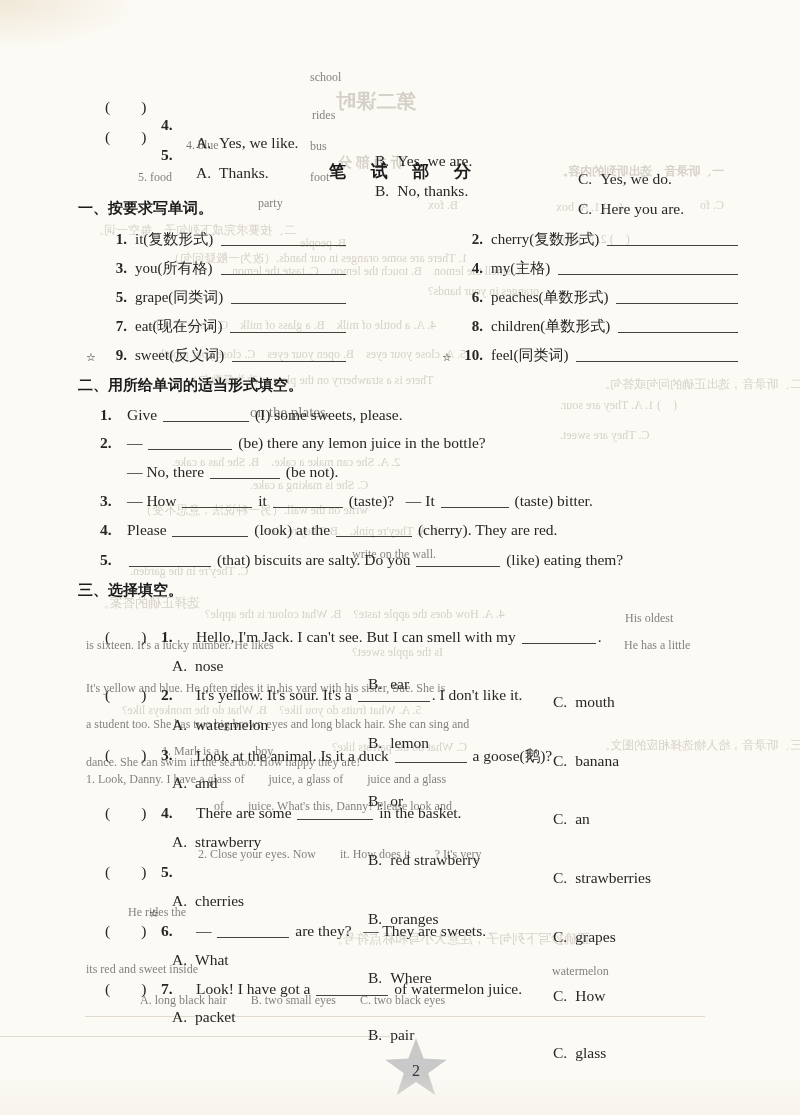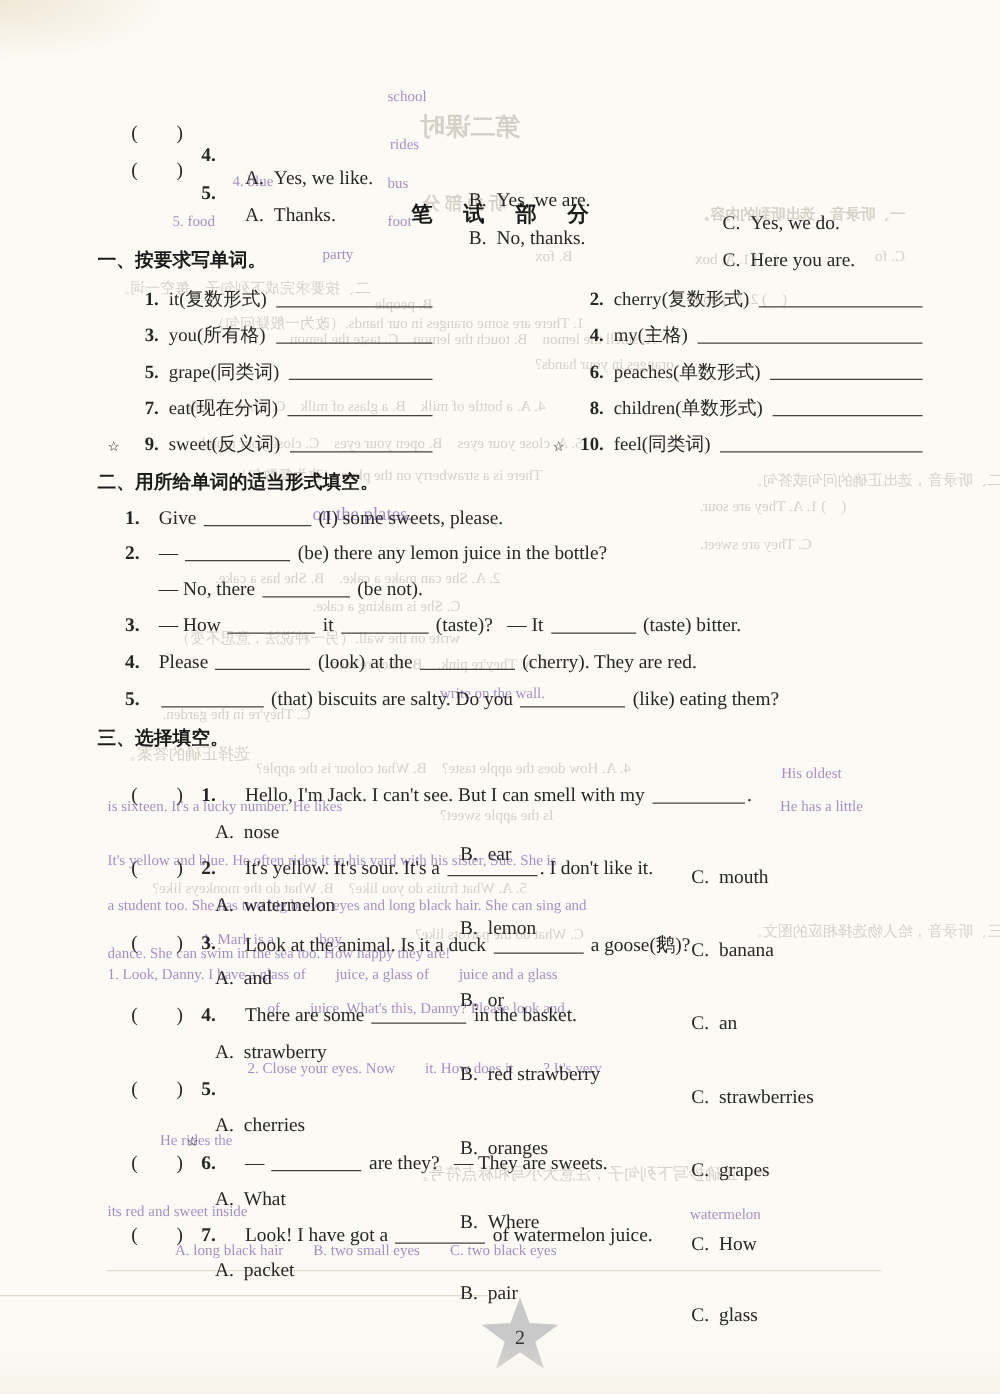--- a/index.html
+++ b/index.html
@@ -47,21 +47,21 @@
   .s1cell.c1{width:262px;}
   .s1gap{width:94px;flex:none;}
   .s1cell.c2{width:298px;}
   .s1star{width:15px;flex:none;font-size:11px;position:relative;top:1px;}
   .s1num{width:26px;flex:none;text-align:right;font-weight:700;}
   .s1lab{margin-left:8px;white-space:pre;}
   .s1cell .blank{flex:1;align-self:flex-end;margin:0 2px 3px 8px;height:0;}
   .s2num{position:absolute;left:100px;font-weight:700;}
   .s2parts{position:absolute;left:127px;white-space:pre;}
   .ghost{
-    position:absolute;color:#4c1d95;opacity:.5;white-space:pre;
+    position:absolute;color:#000000;opacity:.5;white-space:pre;
     font-family:"Liberation Serif","DejaVu Serif",serif;
     filter:blur(.4px);pointer-events:none;
   }
   .ghost.mir{transform:scaleX(-1);color:#a8a094;opacity:.45;}
   .ghost.gline{height:1px;background:#d9d2c3;opacity:.8;filter:none;}
   .pgstar{
     position:absolute;left:384px;top:1038px;width:64px;height:62px;
     background:#c9c9c9;
     clip-path:polygon(50% 0%,62% 33%,98% 35%,69% 57%,80% 92%,50% 71%,20% 92%,31% 57%,2% 35%,38% 33%);
     display:flex;align-items:center;justify-content:center;

